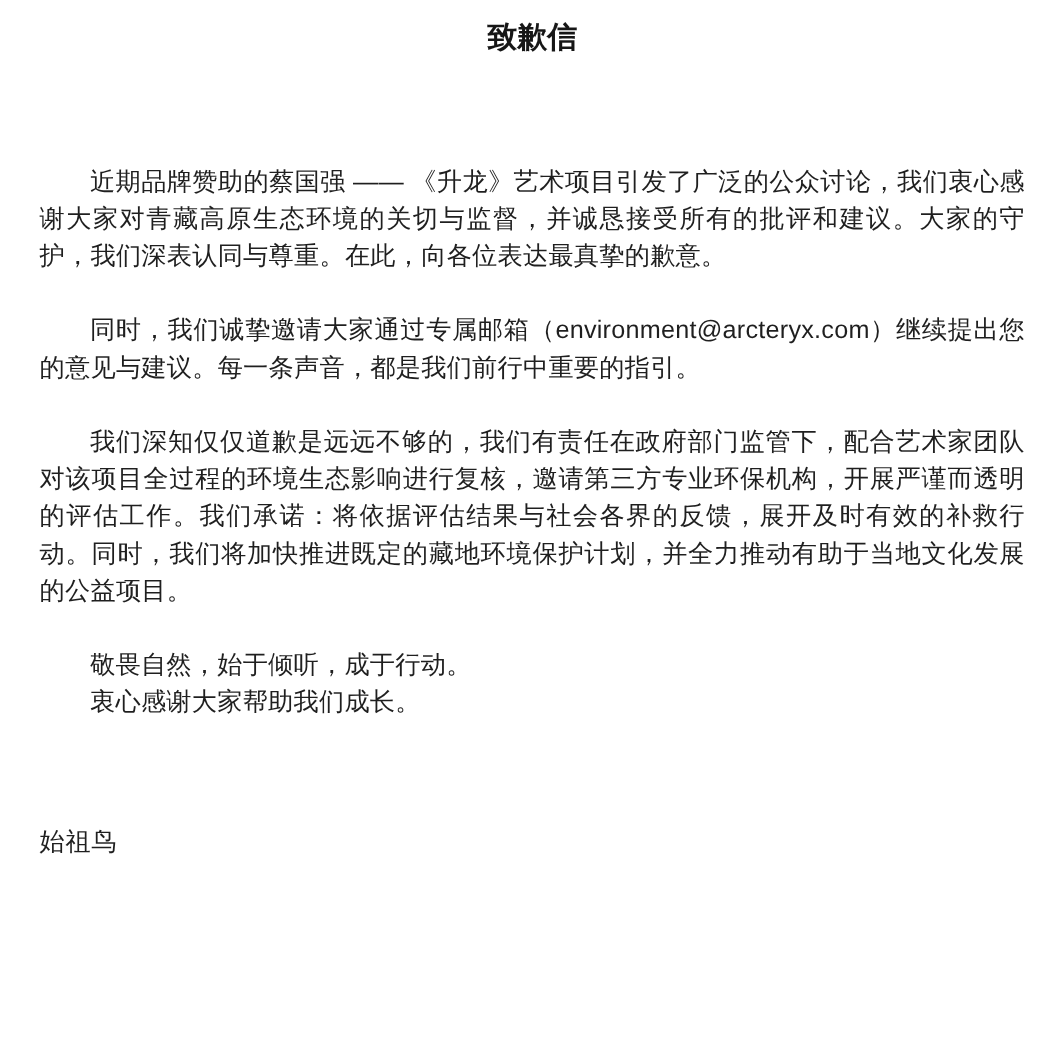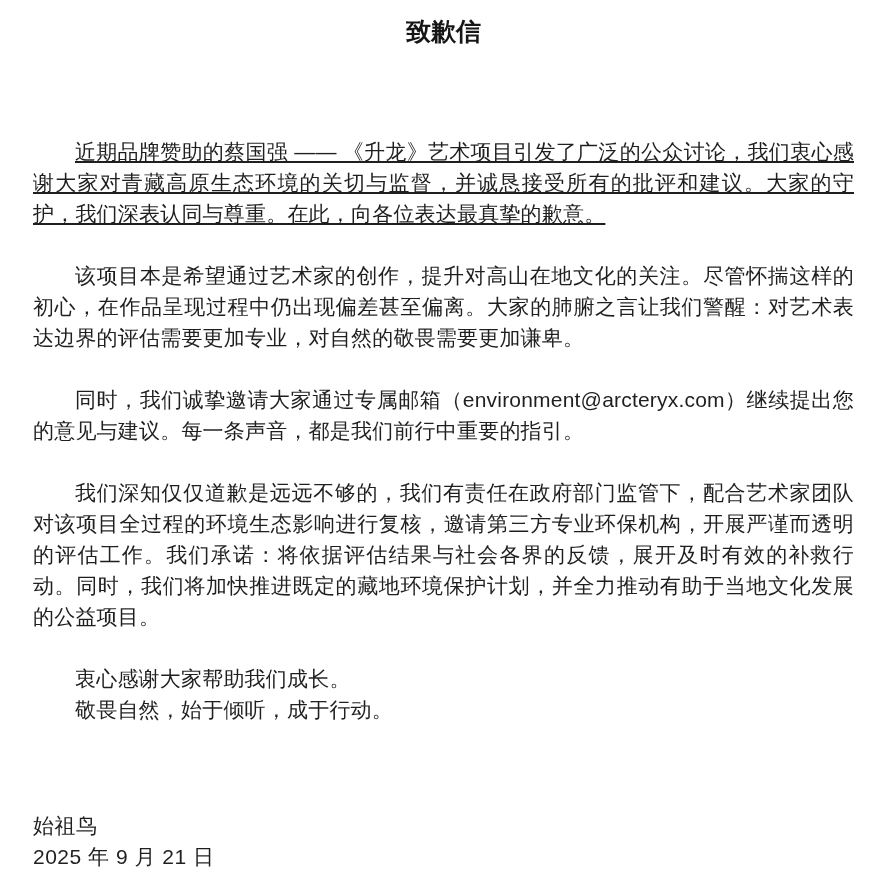--- a/index.html
+++ b/index.html
@@ -29,21 +29,20 @@
   .para {
     margin: 31px 0 0 0;
     font-size: 21px;
     line-height: 31px;
     text-indent: 2em;
     text-align: justify;
     letter-spacing: 0.2px;
   }
   .para.first {
     margin-top: 88px;
-    text-decoration: underline;
   }
   .closing-block {
     margin-top: 31px;
   }
   .closing-block .para {
     margin: 0;
   }
   .signature-block {
     margin-top: 85px;
     text-align: left;
@@ -57,29 +56,27 @@
 </style>
 </head>
 <body>
 
 <div class="page">
 
   <h1 class="title">致歉信</h1>
 
   <p class="para first">近期品牌赞助的蔡国强 —— 《升龙》艺术项目引发了广泛的公众讨论，我们衷心感谢大家对青藏高原生态环境的关切与监督，并诚恳接受所有的批评和建议。大家的守护，我们深表认同与尊重。在此，向各位表达最真挚的歉意。</p>
 
-  <p class="para">该项目本是希望通过艺术家的创作，提升对高山在地文化的关注。尽管怀揣这样的初心，在作品呈现过程中仍出现偏差甚至偏离。大家的肺腑之言让我们警醒：对艺术表达边界的评估需要更加专业，对自然的敬畏需要更加谦卑。</p>
 
   <p class="para">同时，我们诚挚邀请大家通过专属邮箱（environment@arcteryx.com）继续提出您的意见与建议。每一条声音，都是我们前行中重要的指引。</p>
 
   <p class="para">我们深知仅仅道歉是远远不够的，我们有责任在政府部门监管下，配合艺术家团队对该项目全过程的环境生态影响进行复核，邀请第三方专业环保机构，开展严谨而透明的评估工作。我们承诺：将依据评估结果与社会各界的反馈，展开及时有效的补救行动。同时，我们将加快推进既定的藏地环境保护计划，并全力推动有助于当地文化发展的公益项目。</p>
 
   <div class="closing-block">
+    <p class="para">敬畏自然，始于倾听，成于行动。</p>
     <p class="para">衷心感谢大家帮助我们成长。</p>
-    <p class="para">敬畏自然，始于倾听，成于行动。</p>
   </div>
 
   <div class="signature-block">
     <p>始祖鸟</p>
-    <p>2025 年 9 月 21 日</p>
   </div>
 
 </div>
 
 </body></html>

